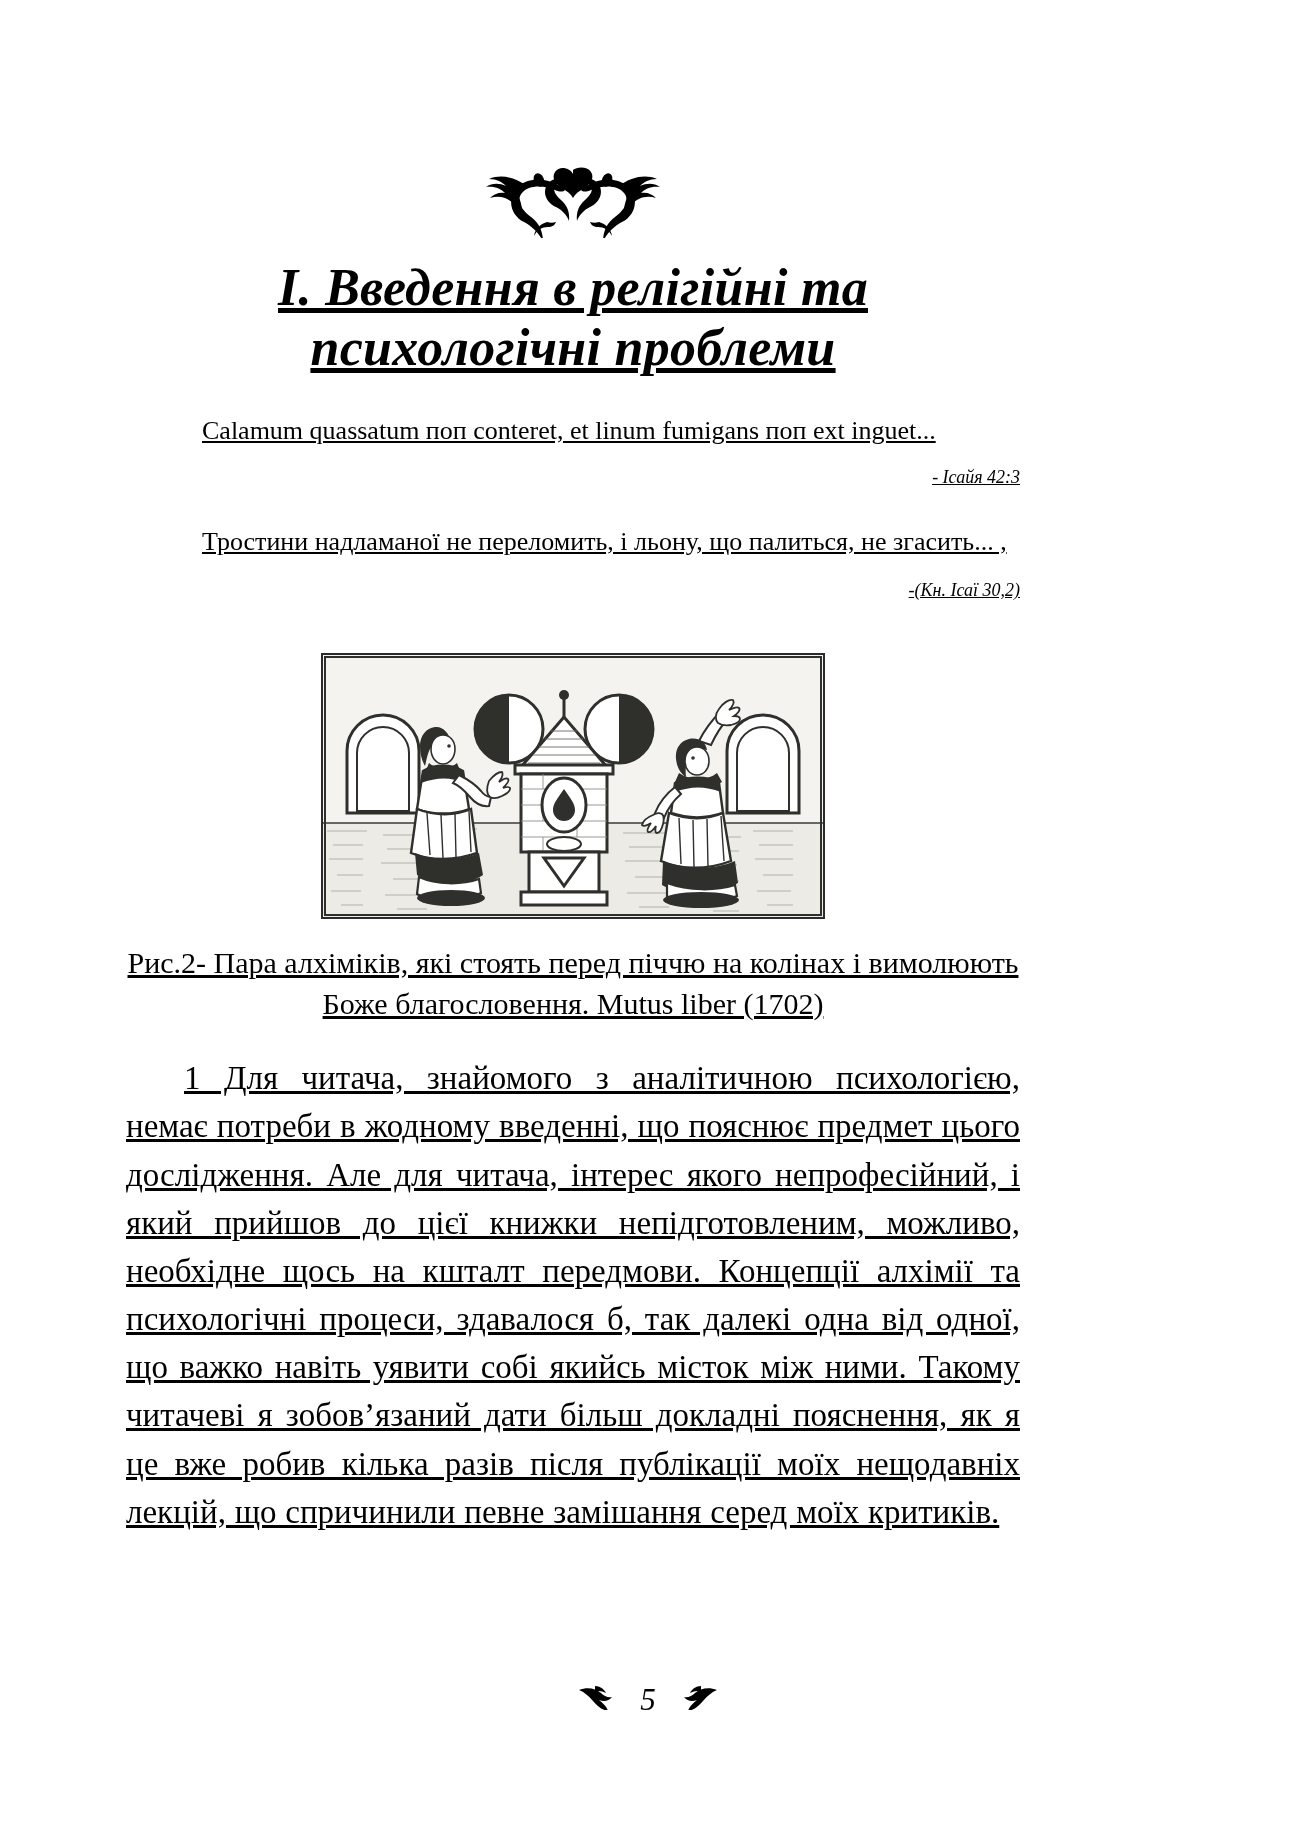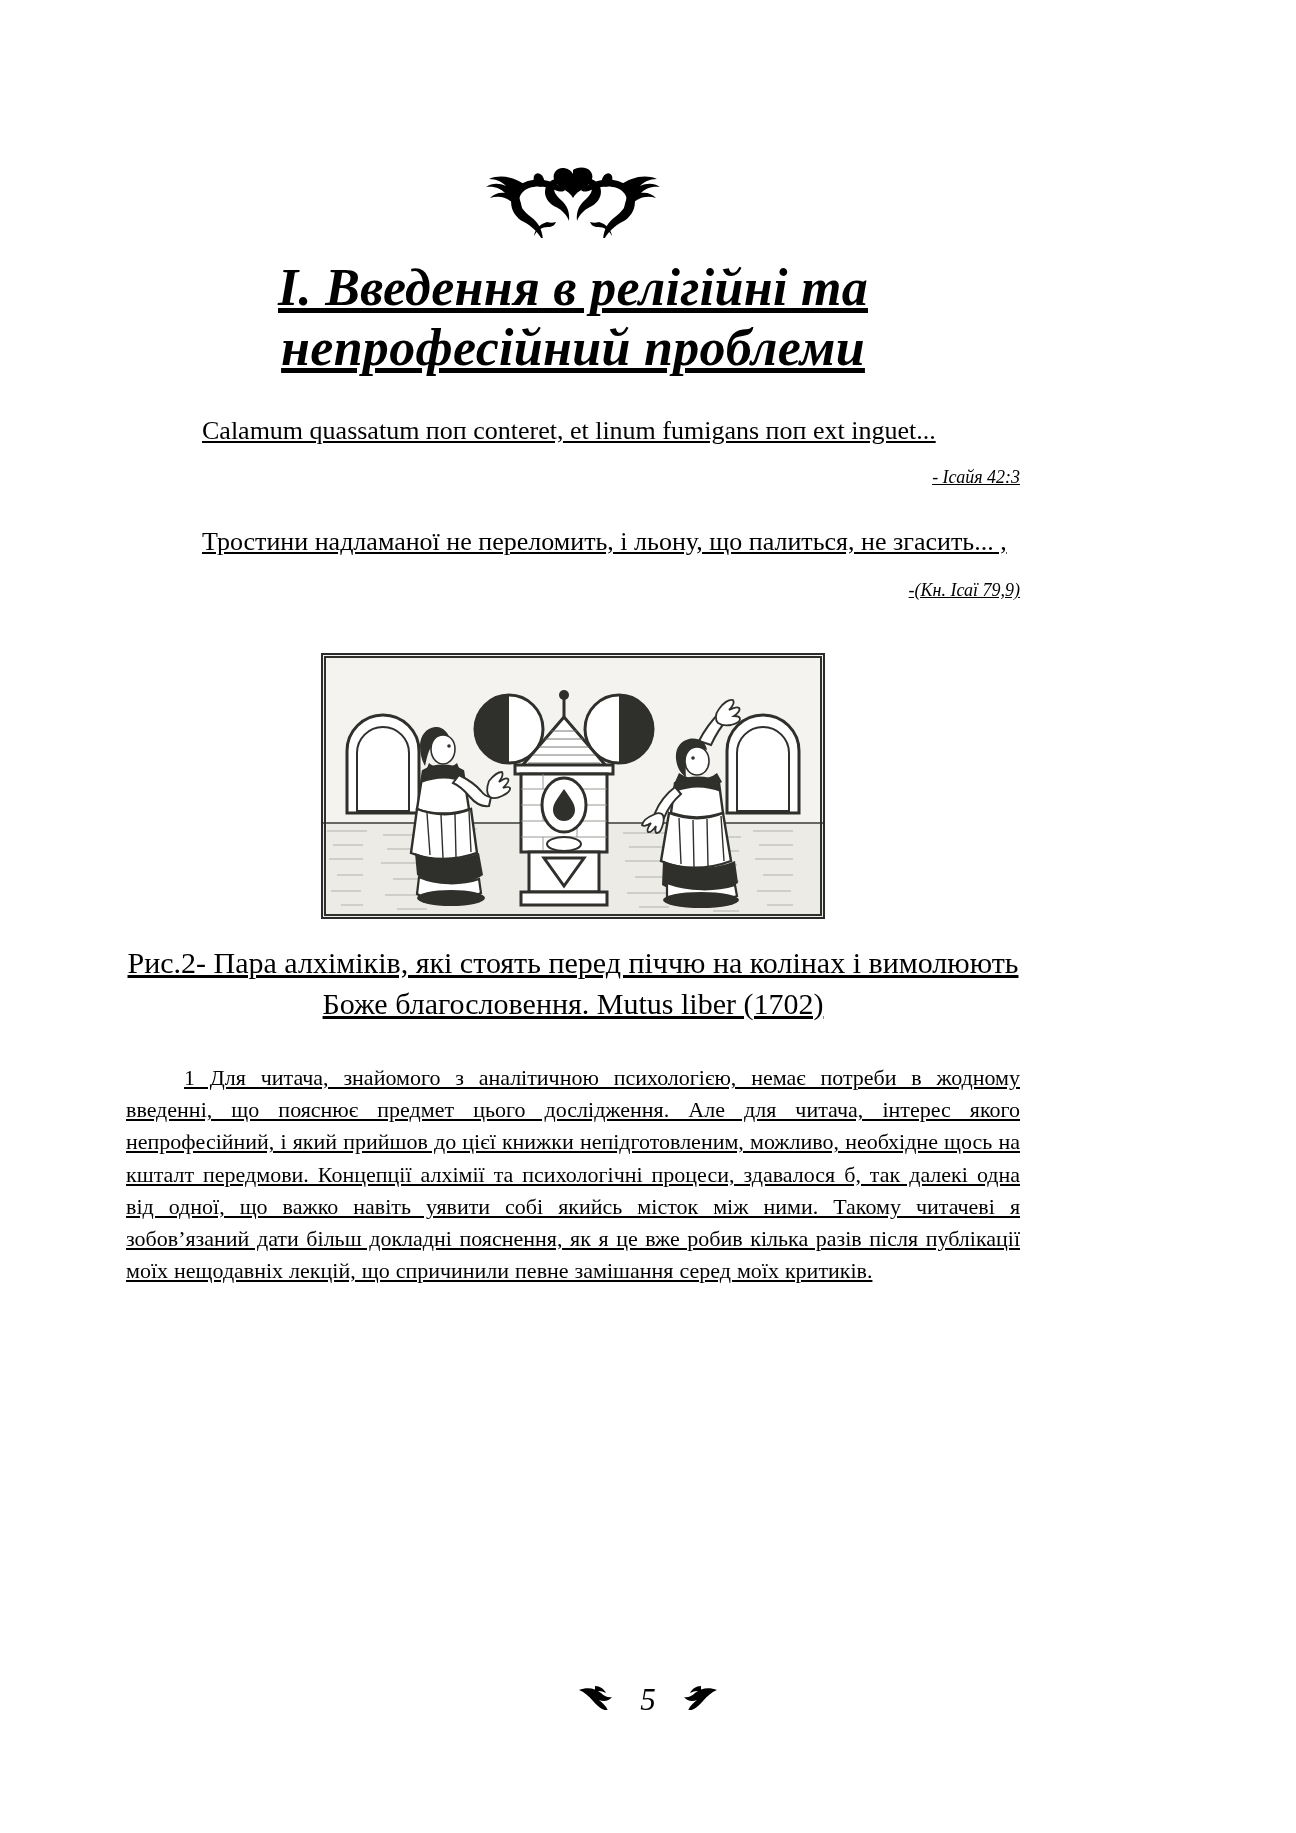--- a/index.html
+++ b/index.html
@@ -87,22 +87,22 @@
   .figure-caption {
     margin-top: 22px;
     text-align: center;
     font-size: 30px;
     line-height: 1.35;
   }
   .figure-caption .cap-line { display: block; }
 
   
   .body-para {
-    margin-top: 38px;
-    font-size: 22px;
+    margin-top: 30px;
+    font-size: 33px;
     line-height: 1.46;
     text-align: justify;
     text-indent: 58px;
     word-spacing: 0.5px;
   }
 
   
   .footer {
     position: absolute;
     left: 0;
@@ -156,30 +156,30 @@
           <ellipse cx="96" cy="20" rx="5" ry="7" transform="rotate(-25 96 20)"></ellipse>
           <ellipse cx="164" cy="20" rx="5" ry="7" transform="rotate(25 164 20)"></ellipse>
           <ellipse cx="72" cy="30" rx="4" ry="6" transform="rotate(-35 72 30)"></ellipse>
           <ellipse cx="188" cy="30" rx="4" ry="6" transform="rotate(35 188 30)"></ellipse>
         </g>
       </svg>
     </div>
 
     <h1 class="chapter-title">
       <span class="ttl-line">I. Введення в релігійні та</span>
-      <span class="ttl-line">непрофесійний проблеми</span>
+      <span class="ttl-line">психологічні проблеми</span>
     </h1>
 
     <div class="epigraph-block">
 
       <p class="epi-quote latin">Calamum quassatum поп conteret, et linum fumigans поп ext inguet...</p>
       <div class="epi-attr">- Ісайя 42:3</div>
 
       <p class="epi-quote ukr">Тростини надламаної не переломить, і льону, що палиться, не згасить... ,</p>
-      <div class="epi-attr second">-(Кн. Ісаї 79,9)</div>
+      <div class="epi-attr second">-(Кн. Ісаї 30,2)</div>
     </div>
 
     <div class="figure">
       <div class="figure-frame">
         <svg width="500" height="262" viewBox="0 0 500 262" xmlns="http://www.w3.org/2000/svg" aria-hidden="true">
           <rect x="0" y="0" width="500" height="262" fill="#f4f3ef"></rect>
 
           <rect x="0" y="168" width="500" height="94" fill="#ecebe6"></rect>
           <g stroke="#5a5a56" stroke-width="0.7" opacity="0.55">
             <path d="M4 176h40M60 180h48M120 174h34M300 178h54M372 182h46M430 176h40"></path>

